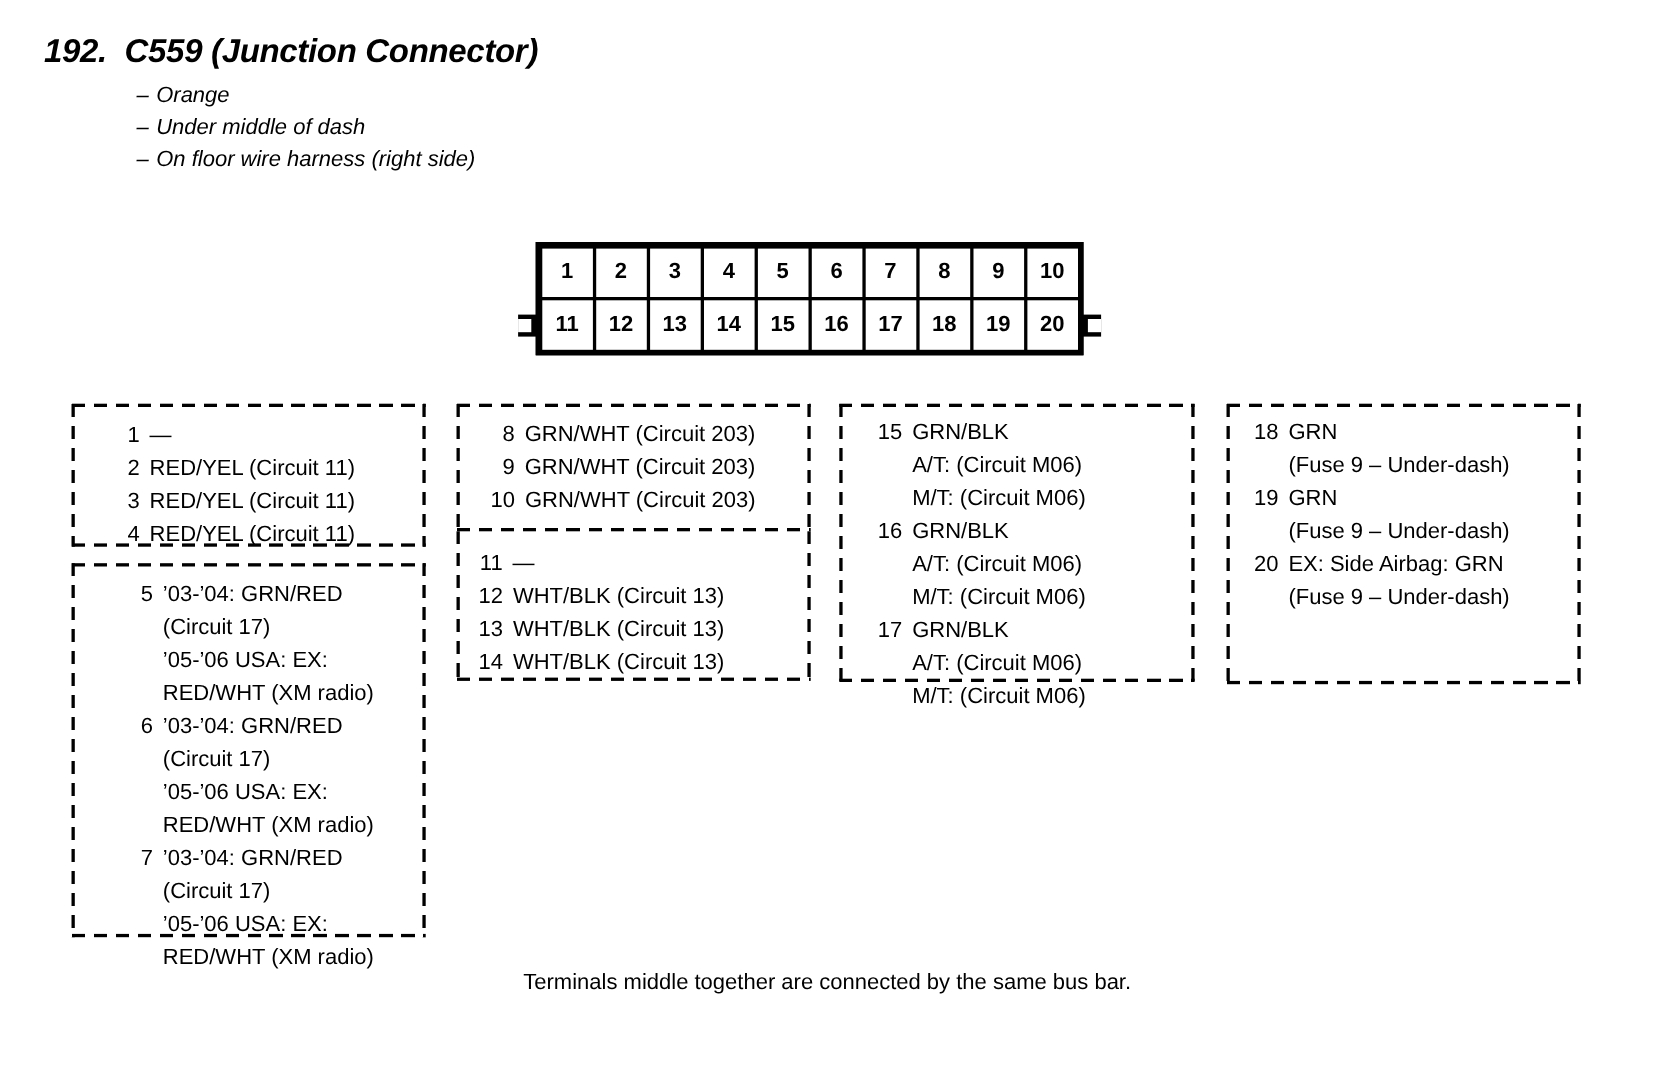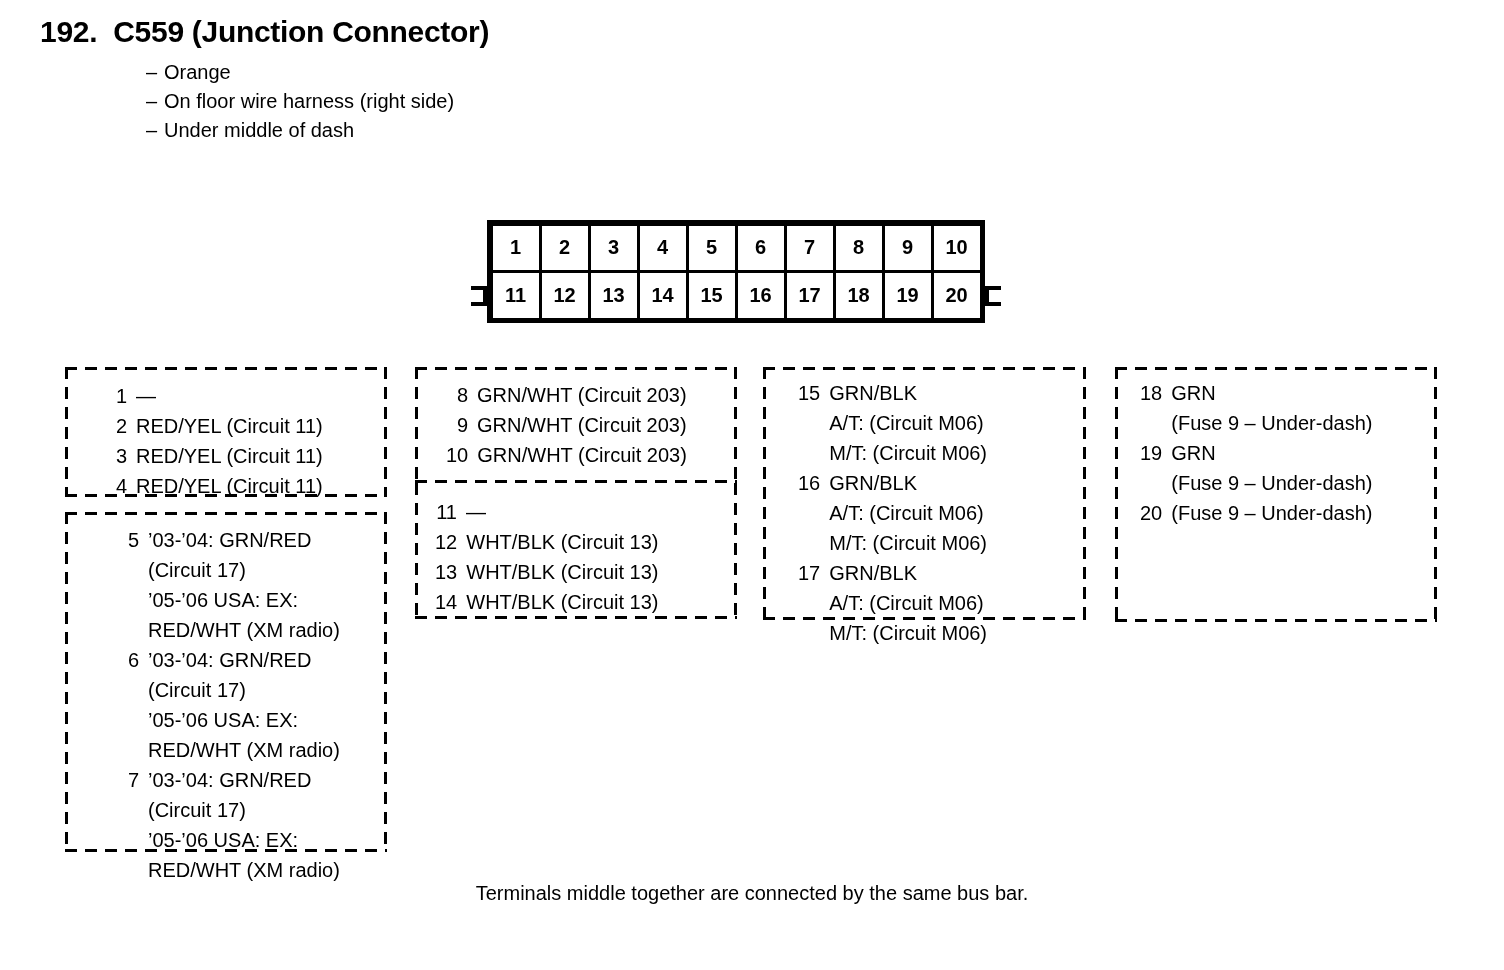--- a/index.html
+++ b/index.html
@@ -17,32 +17,33 @@
     width: 1504px;
     height: 970px;
     background: #ffffff;
     overflow: hidden;
   }
 
   
   #header-block {
     position: absolute;
     left: 40px;
-    top: 15px;
+    top: 30px;
     width: 900px;
+    font-style: italic;
   }
   #page-title {
     font-size: 30px;
     font-weight: bold;
     letter-spacing: -0.3px;
     line-height: 1.1;
     white-space: pre;
   }
   #subtitle-list {
-    margin: 10px 0 0 106px;
+    margin: 10px 0 0 84px;
     padding: 0;
     list-style: none;
   }
   #subtitle-list li {
     font-size: 20px;
     line-height: 29px;
     white-space: pre;
   }
   .dash-lead {
     display: inline-block;
@@ -149,22 +150,22 @@
 </style>
 </head>
 <body>
 
 <div id="page">
 
   <div id="header-block">
     <div id="page-title">192.  C559 (Junction Connector)</div>
     <ul id="subtitle-list">
         <li><span class="dash-lead">–</span><span>Orange</span></li>
+        <li><span class="dash-lead">–</span><span>Under middle of dash</span></li>
         <li><span class="dash-lead">–</span><span>On floor wire harness (right side)</span></li>
-        <li><span class="dash-lead">–</span><span>Under middle of dash</span></li>
       </ul>
   </div>
 
   <div id="connector">
     <div class="conn-tab left">
       <div class="conn-tab-inner"></div>
     </div>
     <div class="conn-tab right">
       <div class="conn-tab-inner"></div>
     </div>
@@ -233,19 +234,19 @@
         <li class="pin-entry"><span class="pin-num" style="min-width: 22px;">15</span><span class="pin-desc"><span class="ln">GRN/BLK</span><span class="ln">A/T: (Circuit M06)</span><span class="ln">M/T: (Circuit M06)</span></span></li>
         <li class="pin-entry"><span class="pin-num" style="min-width: 22px;">16</span><span class="pin-desc"><span class="ln">GRN/BLK</span><span class="ln">A/T: (Circuit M06)</span><span class="ln">M/T: (Circuit M06)</span></span></li>
         <li class="pin-entry"><span class="pin-num" style="min-width: 22px;">17</span><span class="pin-desc"><span class="ln">GRN/BLK</span><span class="ln">A/T: (Circuit M06)</span><span class="ln">M/T: (Circuit M06)</span></span></li>
       </ul>
   </div>
 
   <div class="group-box" id="box-5" style="left:1115px; top:367px; width:322px; height:255px;">
     <ul class="pin-list" style="margin:11px 0 0 25px;">
         <li class="pin-entry"><span class="pin-num" style="min-width: 22px;">18</span><span class="pin-desc"><span class="ln">GRN</span><span class="ln">(Fuse 9 – Under-dash)</span></span></li>
         <li class="pin-entry"><span class="pin-num" style="min-width: 22px;">19</span><span class="pin-desc"><span class="ln">GRN</span><span class="ln">(Fuse 9 – Under-dash)</span></span></li>
-        <li class="pin-entry"><span class="pin-num" style="min-width: 22px;">20</span><span class="pin-desc"><span class="ln">(Fuse 9 – Under-dash)</span></span></li>
+        <li class="pin-entry"><span class="pin-num" style="min-width: 22px;">20</span><span class="pin-desc"><span class="ln">EX: Side Airbag: GRN</span><span class="ln">(Fuse 9 – Under-dash)</span></span></li>
       </ul>
   </div>
 
   <div id="footer-note">Terminals middle together are connected by the same bus bar.</div>
 
 </div>
 
 </body></html>

